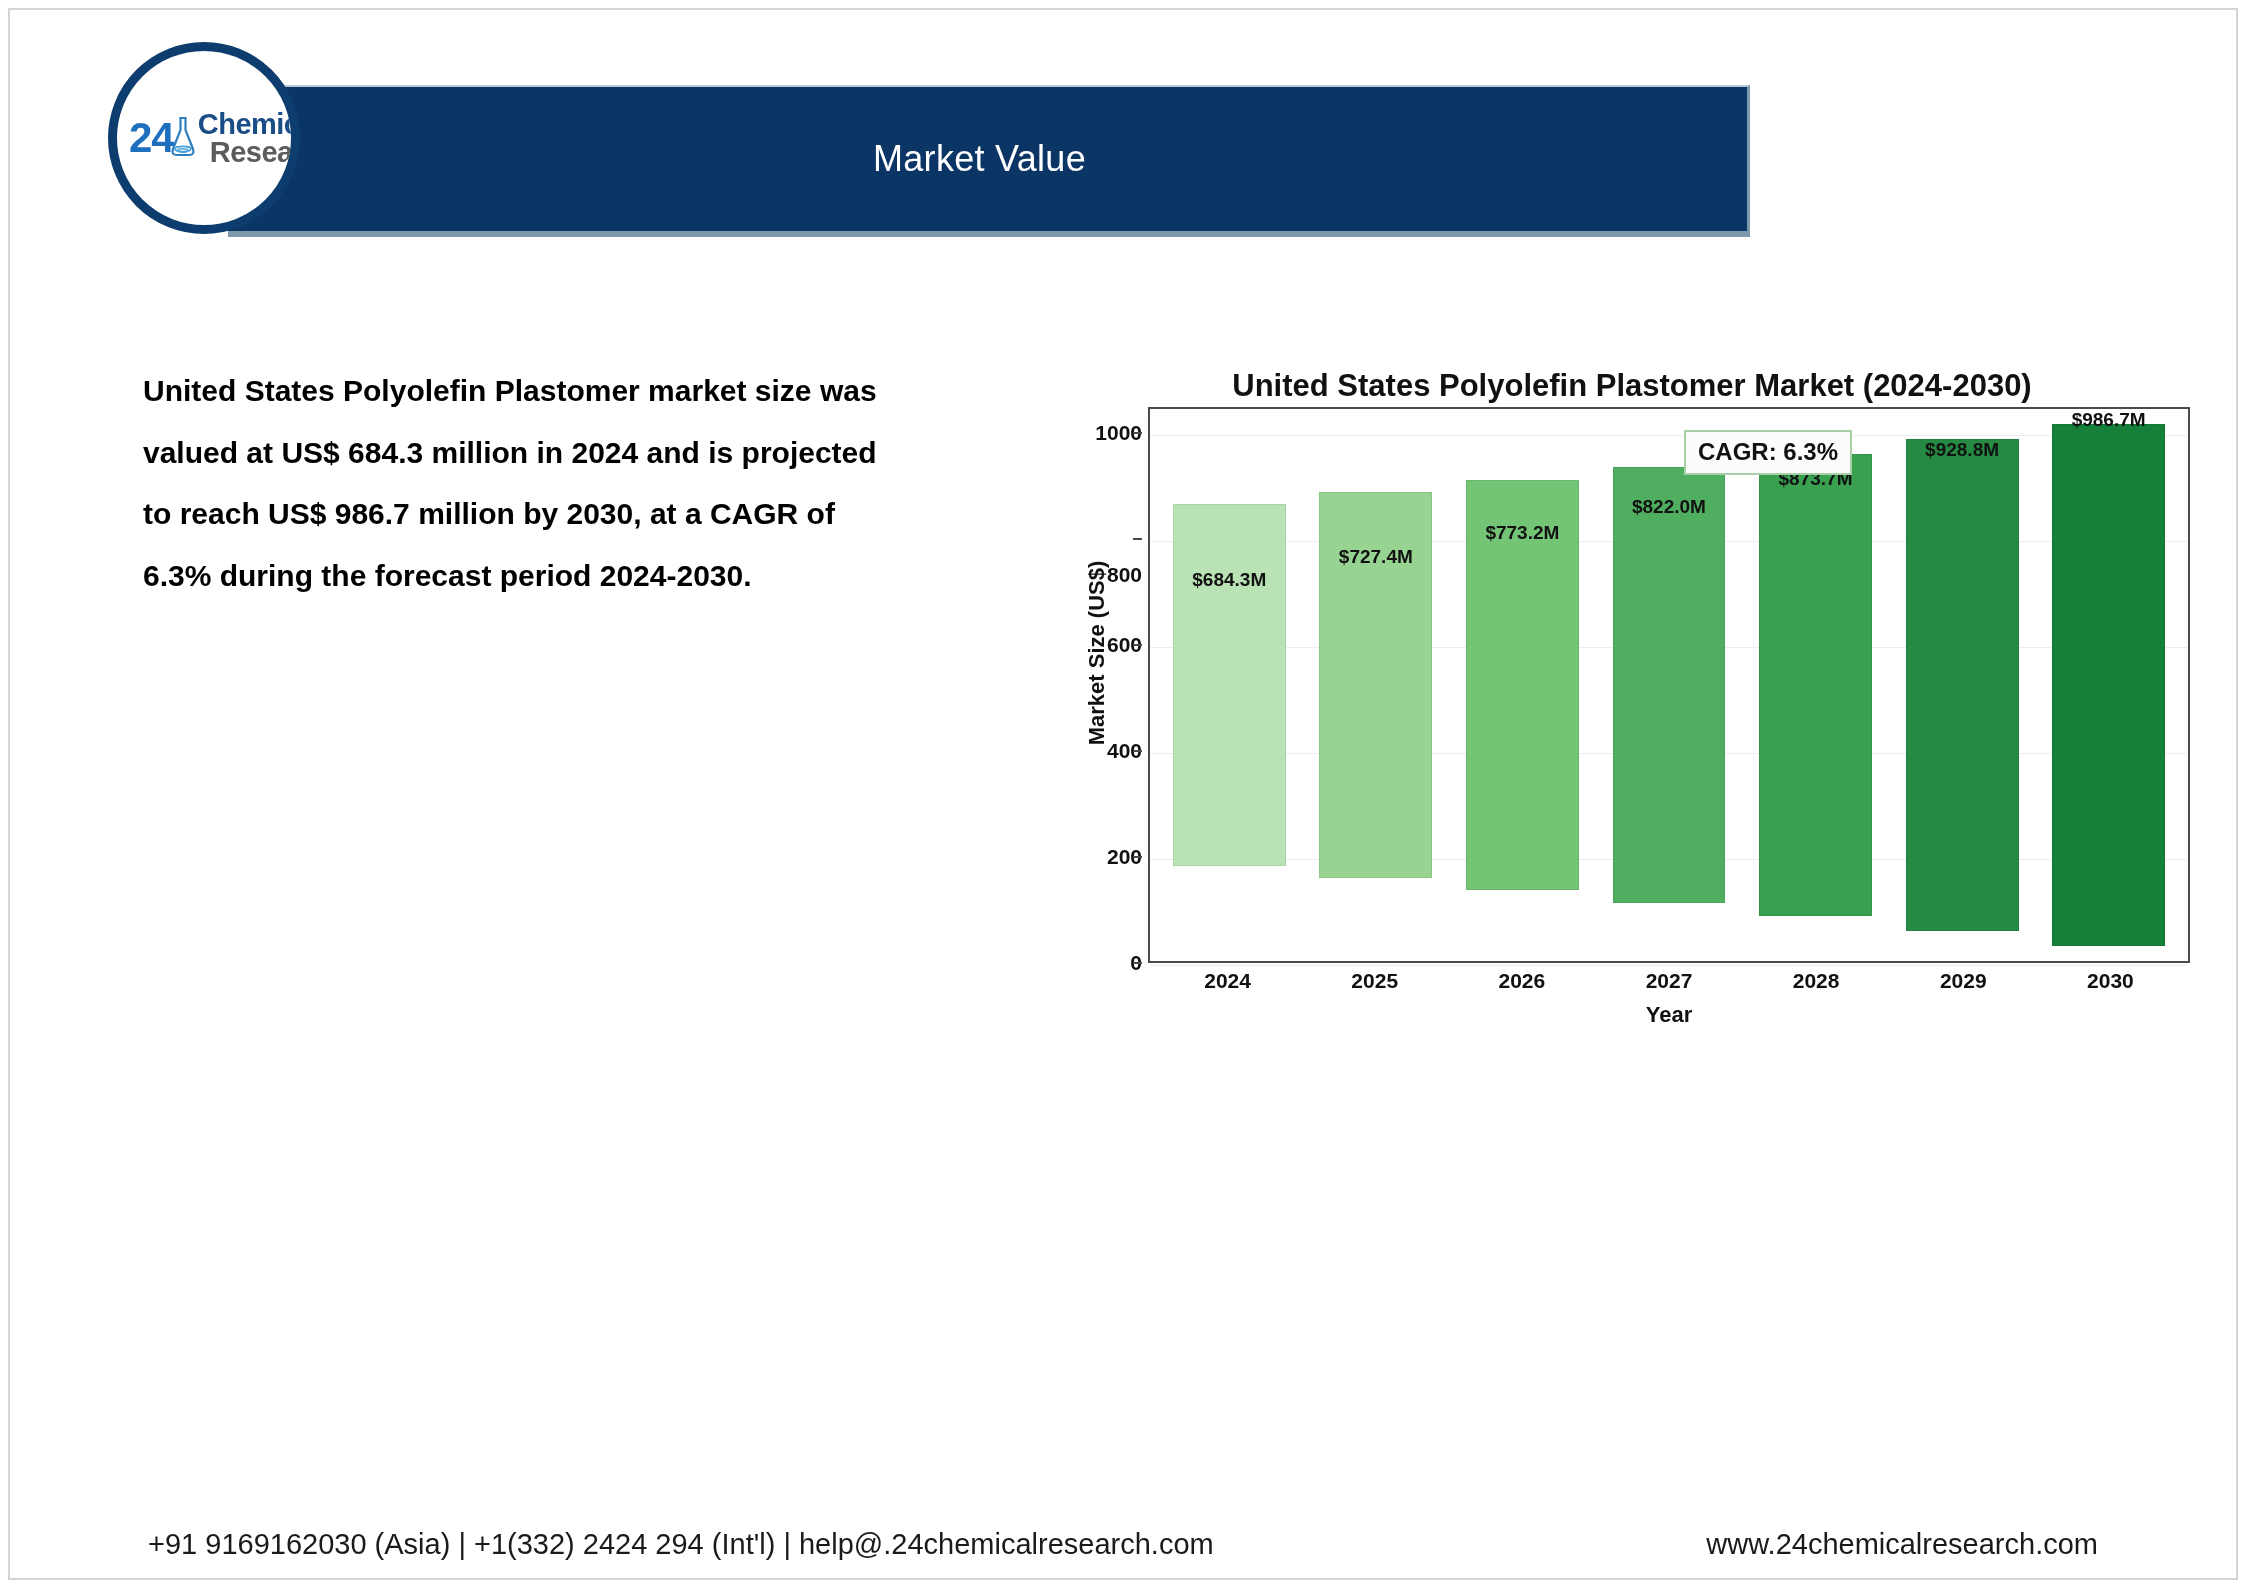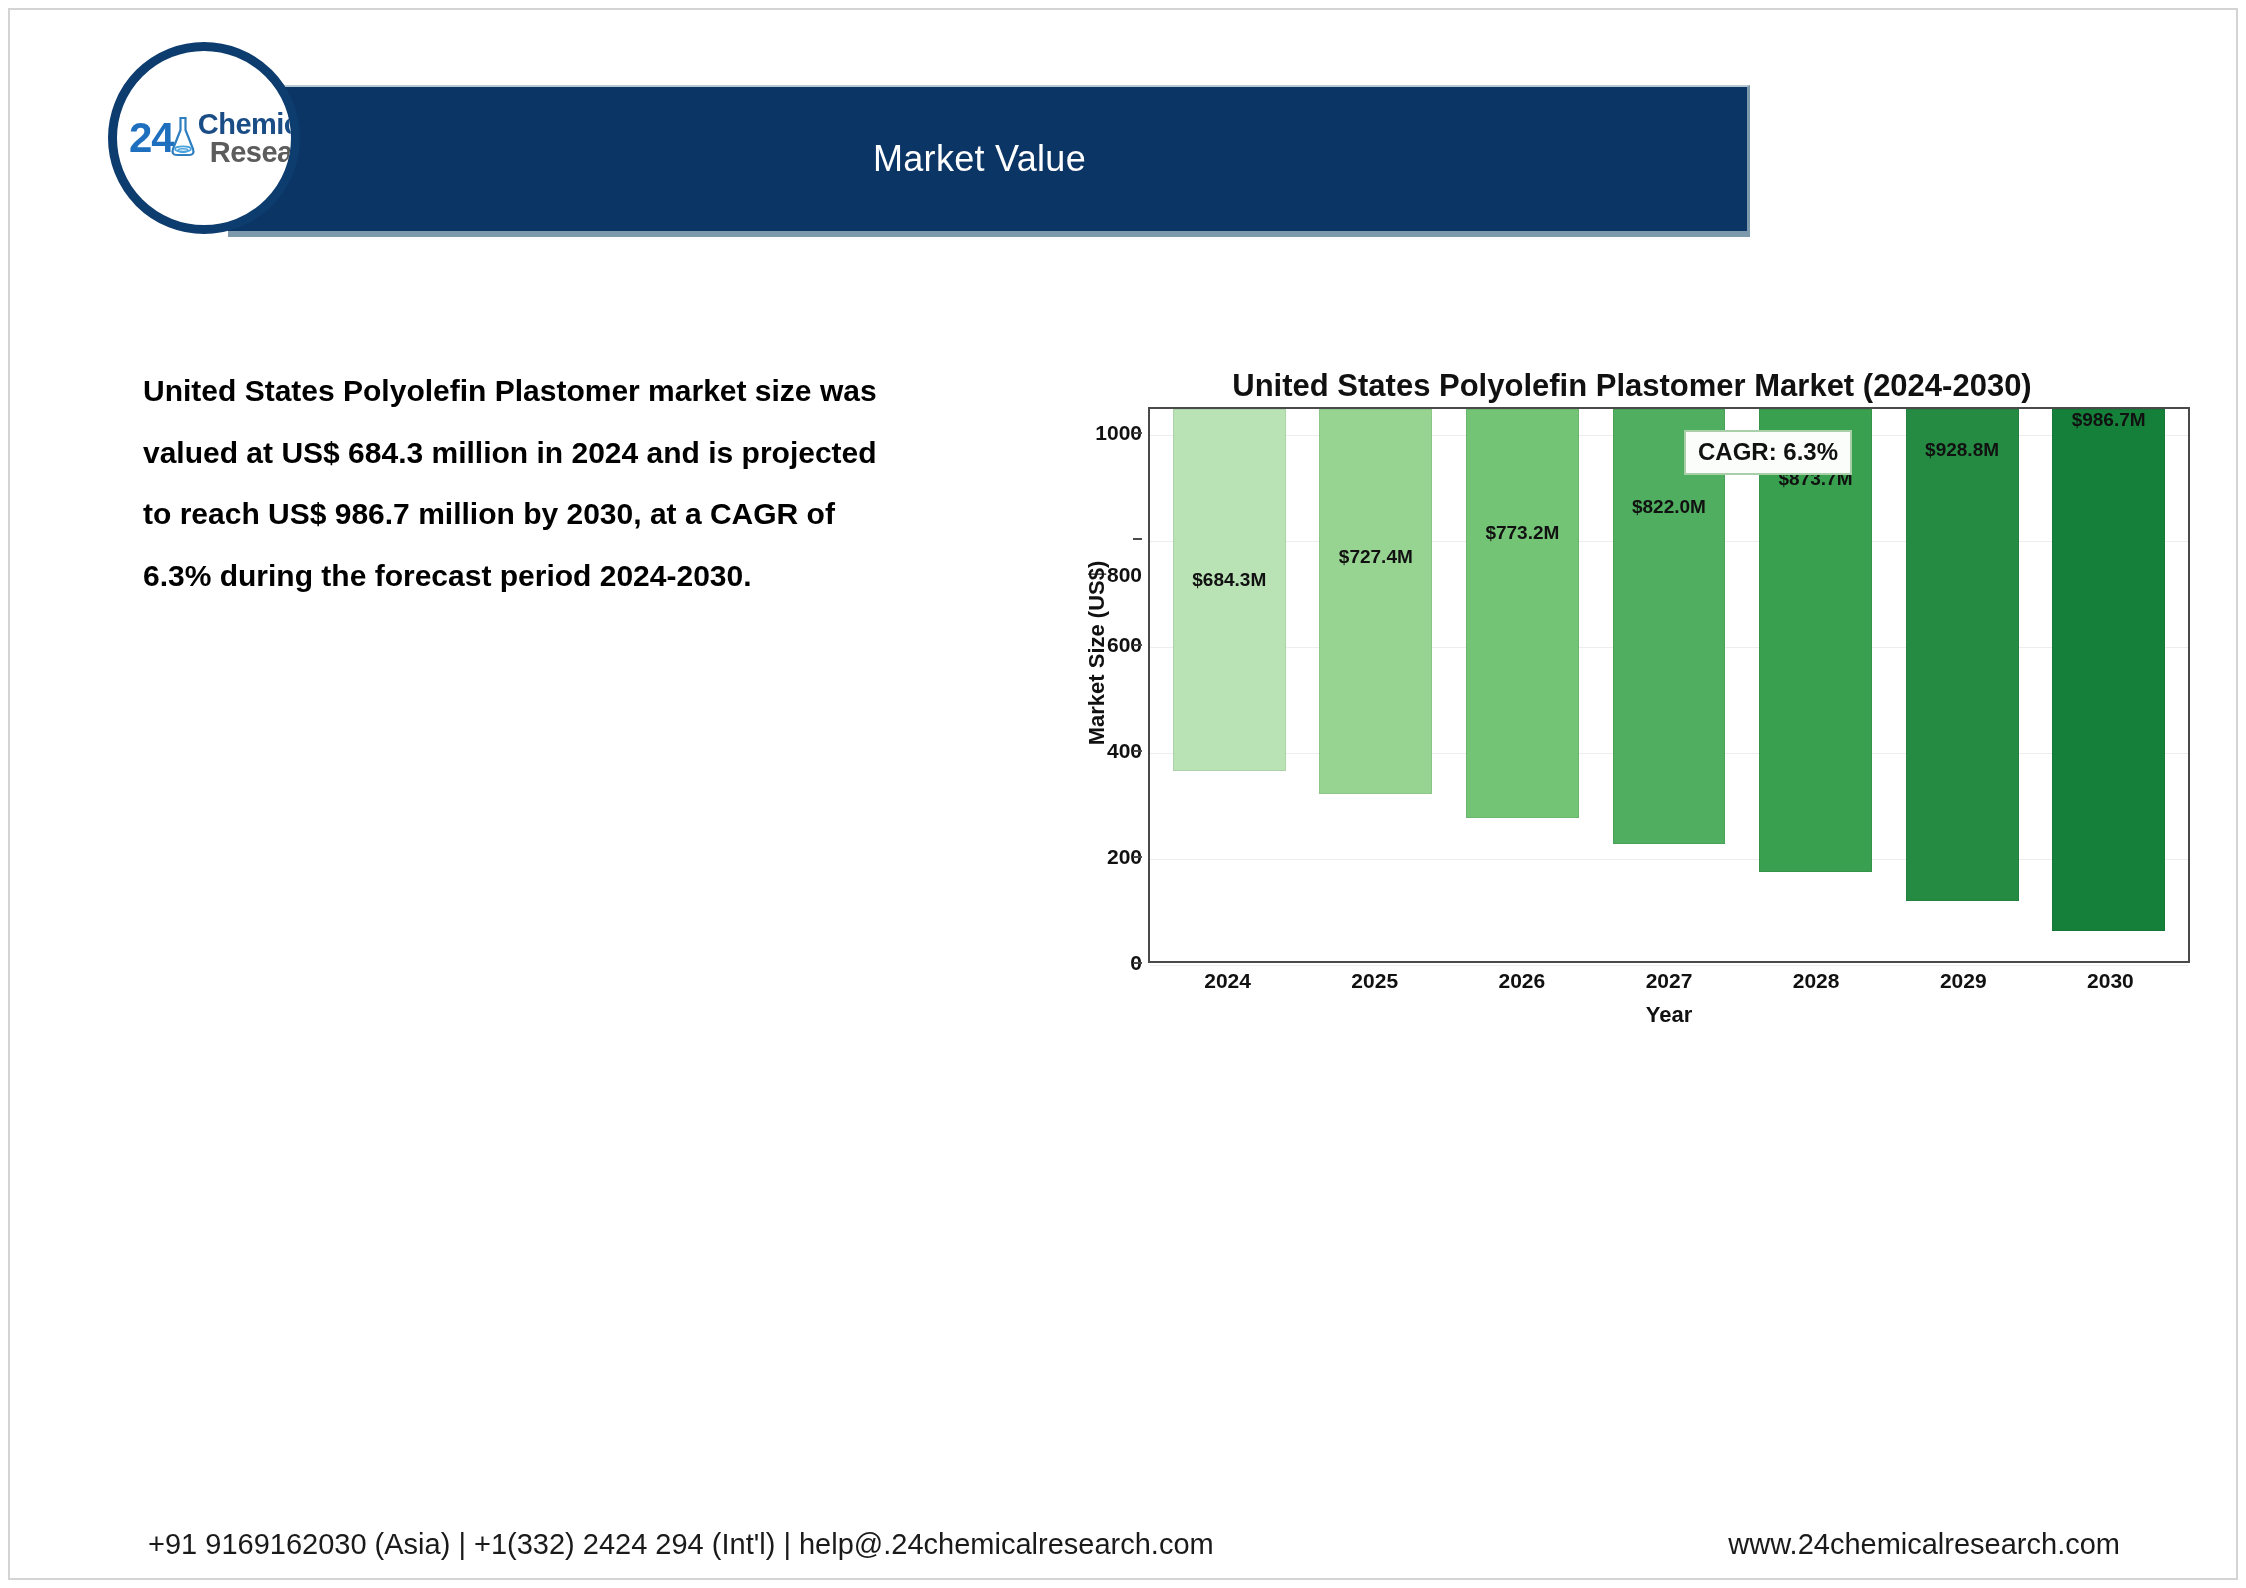--- a/index.html
+++ b/index.html
@@ -176,21 +176,21 @@
     align-items: flex-end;
     justify-content: space-around;
     padding: 0 6px;
     box-sizing: border-box;
   }
   .bar-wrap {
     position: relative;
     width: 11.0%;
     display: flex;
     flex-direction: column;
-    justify-content: flex-start;
+    justify-content: center;
     align-items: center;
     height: 100%;
   }
   .bar-label {
     position: absolute;
     width: 200px;
     text-align: center;
     font-size: 19px;
     font-weight: 700;
     color: #111111;
@@ -289,21 +289,21 @@
     position: absolute;
     left: 148px;
     top: 1528px;
     font-size: 29px;
     color: #1a1a1a;
     font-family: "Liberation Sans", sans-serif;
     white-space: nowrap;
   }
   #footer-right {
     position: absolute;
-    right: 126px;
+    right: 148px;
     top: 1528px;
     font-size: 29px;
     color: #1a1a1a;
     font-family: "Liberation Sans", sans-serif;
     white-space: nowrap;
   }
 </style>
 </head>
 <body>
 

